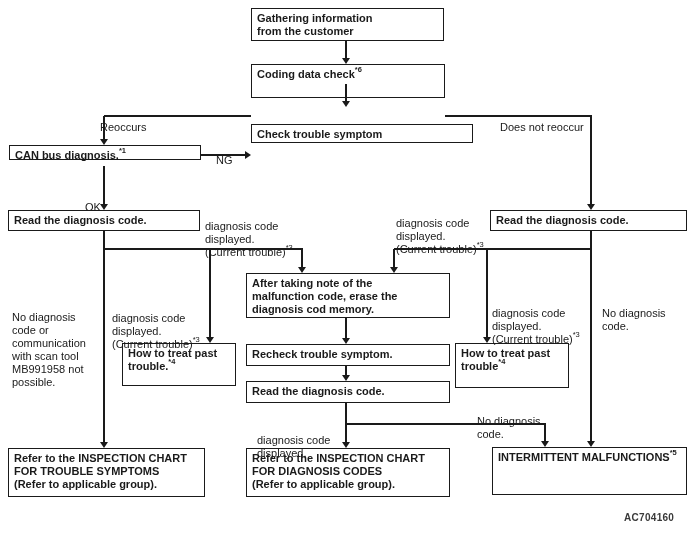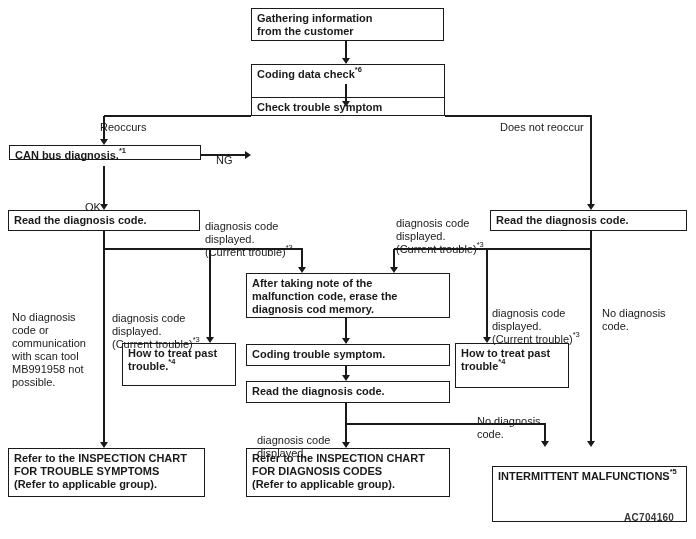--- a/index.html
+++ b/index.html
@@ -25,52 +25,52 @@
 </head>
 <body>
 
 <div class="canvas">
 
   <div class="box" style="left:251px;top:8px;width:193px;height:33px"><span>Gathering information
 from the customer</span></div>
 
   <div class="box" style="left:251px;top:64px;width:194px;height:34px"><span>Coding data check</span><sup>*6</sup></div>
 
-  <div class="box" style="left:251px;top:97px;width:194px;height:19px"><span>Check trouble symptom</span></div>
+  <div class="box" style="left:251px;top:124px;width:222px;height:19px"><span>Check trouble symptom</span></div>
 
   <div class="box" style="left:9px;top:145px;width:192px;height:15px"><span>CAN bus diagnosis.</span><sup>*1</sup></div>
 
 
   <div class="box" style="left:8px;top:210px;width:192px;height:21px"><span>Read the diagnosis code.</span></div>
 
   <div class="box" style="left:490px;top:210px;width:197px;height:21px"><span>Read the diagnosis code.</span></div>
 
   <div class="box" style="left:246px;top:273px;width:204px;height:45px"><span>After taking note of the
 malfunction code, erase the
 diagnosis cod memory.</span></div>
 
   <div class="box" style="left:122px;top:343px;width:114px;height:43px"><span>How to treat past
 trouble.</span><sup>*4</sup></div>
 
-  <div class="box" style="left:246px;top:344px;width:204px;height:22px"><span>Coding trouble symptom.</span></div>
+  <div class="box" style="left:246px;top:344px;width:204px;height:22px"><span>Recheck trouble symptom.</span></div>
 
   <div class="box" style="left:455px;top:343px;width:114px;height:45px"><span>How to treat past
 trouble</span><sup>*4</sup></div>
 
   <div class="box" style="left:246px;top:381px;width:204px;height:22px"><span>Read the diagnosis code.</span></div>
 
   <div class="box" style="left:8px;top:448px;width:197px;height:49px"><span>Refer to the INSPECTION CHART
 FOR TROUBLE SYMPTOMS
 (Refer to applicable group).</span></div>
 
   <div class="box" style="left:246px;top:448px;width:204px;height:49px"><span>Refer to the INSPECTION CHART
 FOR DIAGNOSIS CODES
 (Refer to applicable group).</span></div>
 
-  <div class="box" style="left:492px;top:466px;width:195px;height:56px"><span>INTERMITTENT MALFUNCTIONS</span><sup>*5</sup></div>
+  <div class="box" style="left:492px;top:447px;width:195px;height:48px"><span>INTERMITTENT MALFUNCTIONS</span><sup>*5</sup></div>
 
   <div class="lbl" style="left:100px;top:97px"><span>Reoccurs</span></div>
   <div class="lbl" style="left:500px;top:97px"><span>Does not reoccur</span></div>
   <div class="lbl" style="left:216px;top:130px"><span>NG</span></div>
   <div class="lbl" style="left:85px;top:177px"><span>OK</span></div>
 
   <div class="lbl" style="left:205px;top:196px"><span>diagnosis code
 displayed.
 (Current trouble)</span><sup>*3</sup></div>
   <div class="lbl" style="left:396px;top:193px"><span>diagnosis code

